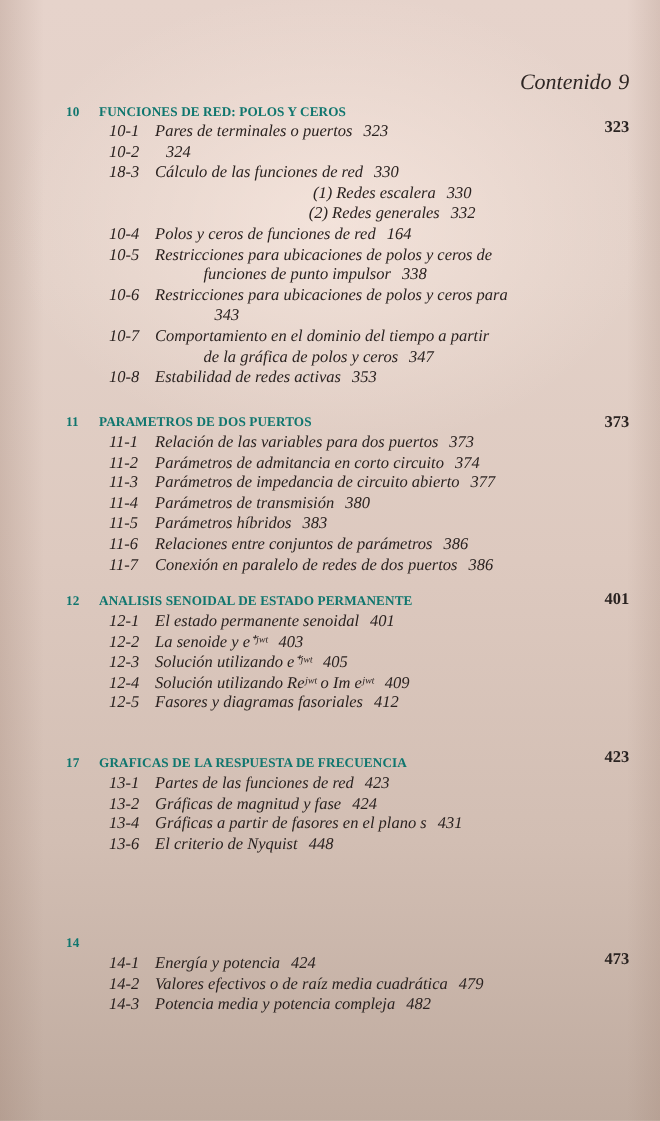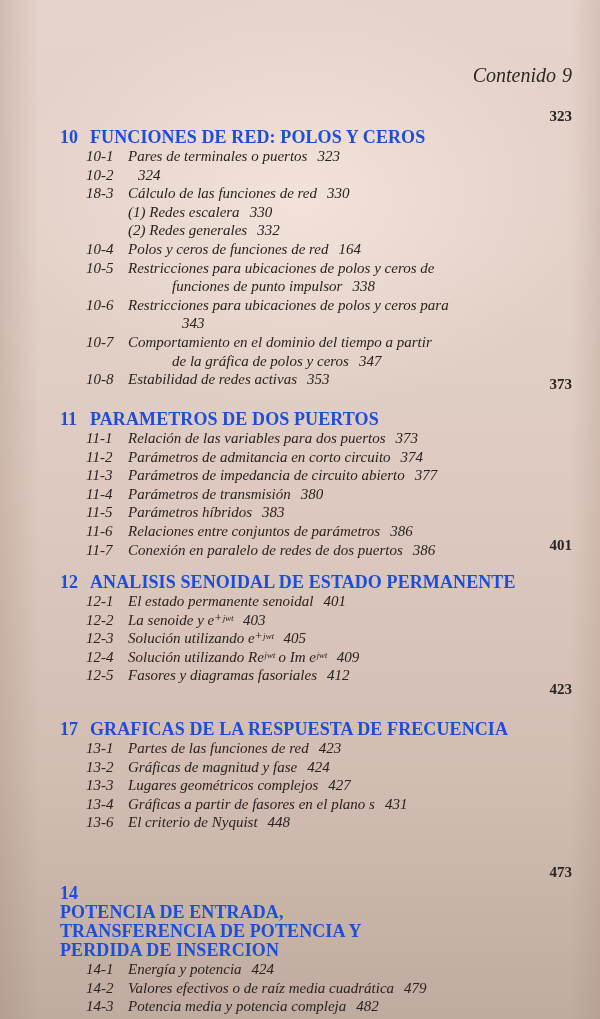--- a/index.html
+++ b/index.html
@@ -28,48 +28,47 @@
       top: 64px;
       right: 28px;
       font-style: italic;
       font-size: 20px;
       color: #2e2624;
     }
     .running-head .pg { margin-left: 6px; }
     .chapter { position: absolute; left: 60px; right: 28px; }
     .ch-head {
       font-weight: bold;
-      font-size: 18px;
+      font-size: 12px;
       letter-spacing: 0.1px;
       line-height: 19px;
       display: flex;
-      color: #1d4ed8;
-      margin-top: 36px;
+      color: #0f766e;
     }
     .ch-num { width: 30px; flex: none; }
     .ch-title { flex: 1; }
     .ch-page {
       position: absolute;
       right: 0;
       font-weight: bold;
       font-size: 15px;
     }
-    .sections { margin-left: 26px; }
+    .sections { margin-left: 39px; font-family: Liberation Serif, serif; }
     .sec {
       font-style: italic;
       font-size: 15px;
       line-height: 18.6px;
       display: flex;
       color: #2a2220;
       white-space: nowrap;
     }
     .sec-num { width: 42px; flex: none; }
     .sec-title { }
     .sec-page { margin-left: 10px; }
-    .sub { padding-left: 42px; }
+    .sub { padding-left: 42px; justify-content: center; }
     .cont { padding-left: 86px; }
   </style>
 </head>
 <body>
 
 <div class="page">
   <div class="vignette-left"></div>
   <div class="vignette-right"></div>
 
   <div class="running-head">
@@ -232,41 +231,35 @@
           <span class="sec-num">13-1</span>
           <span class="sec-title">Partes de las funciones de red</span>
           <span class="sec-page">423</span>
         </div>
       <div class="sec">
           <span class="sec-num">13-2</span>
           <span class="sec-title">Gráficas de magnitud y fase</span>
           <span class="sec-page">424</span>
         </div>
       <div class="sec">
-          <span class="sec-num">13-3</span>
-          <span class="sec-title">Lugares geométricos complejos</span>
-          <span class="sec-page">427</span>
-        </div>
-      <div class="sec">
           <span class="sec-num">13-4</span>
           <span class="sec-title">Gráficas a partir de fasores en el plano s</span>
           <span class="sec-page">431</span>
         </div>
       <div class="sec">
           <span class="sec-num">13-6</span>
           <span class="sec-title">El criterio de Nyquist</span>
           <span class="sec-page">448</span>
         </div>
     </div>
   </div>
 
   <div class="chapter" style="top:848px;">
     <div class="ch-head" style="padding-right:130px;flex-direction:column;">
       <span class="ch-num">14</span>
-      <span class="ch-title">POTENCIA DE ENTRADA, TRANSFERENCIA DE POTENCIA Y PERDIDA DE INSERCION</span>
     </div>
     <span class="ch-page" style="top:16px;">473</span>
     <div class="sections">
       <div class="sec">
           <span class="sec-num">14-1</span>
           <span class="sec-title">Energía y potencia</span>
           <span class="sec-page">424</span>
         </div>
       <div class="sec">
           <span class="sec-num">14-2</span>

